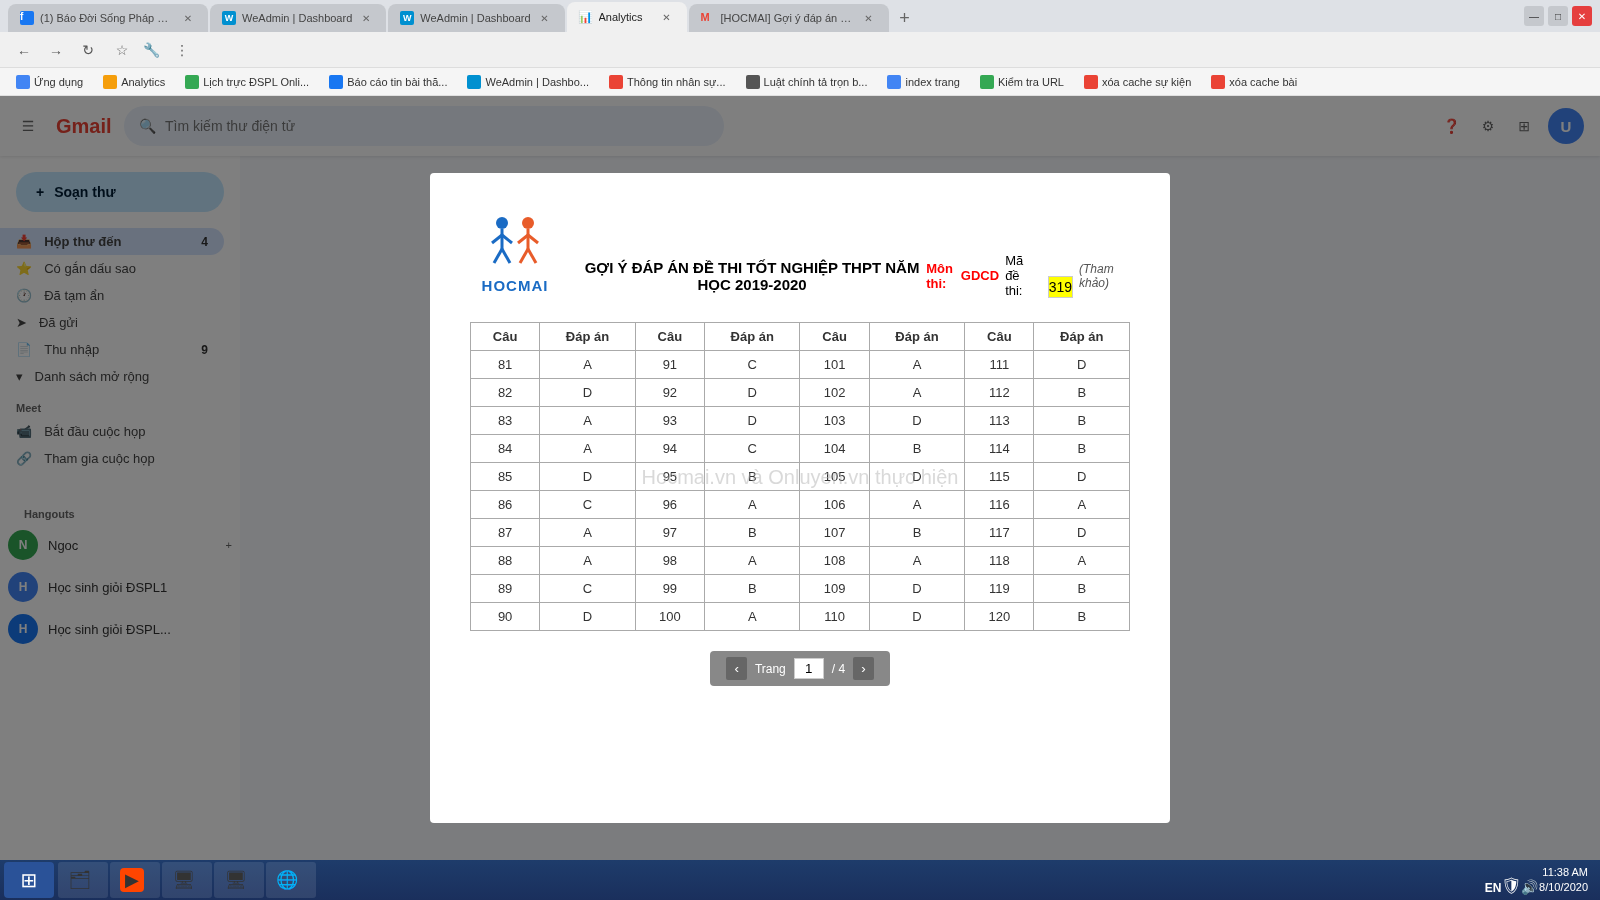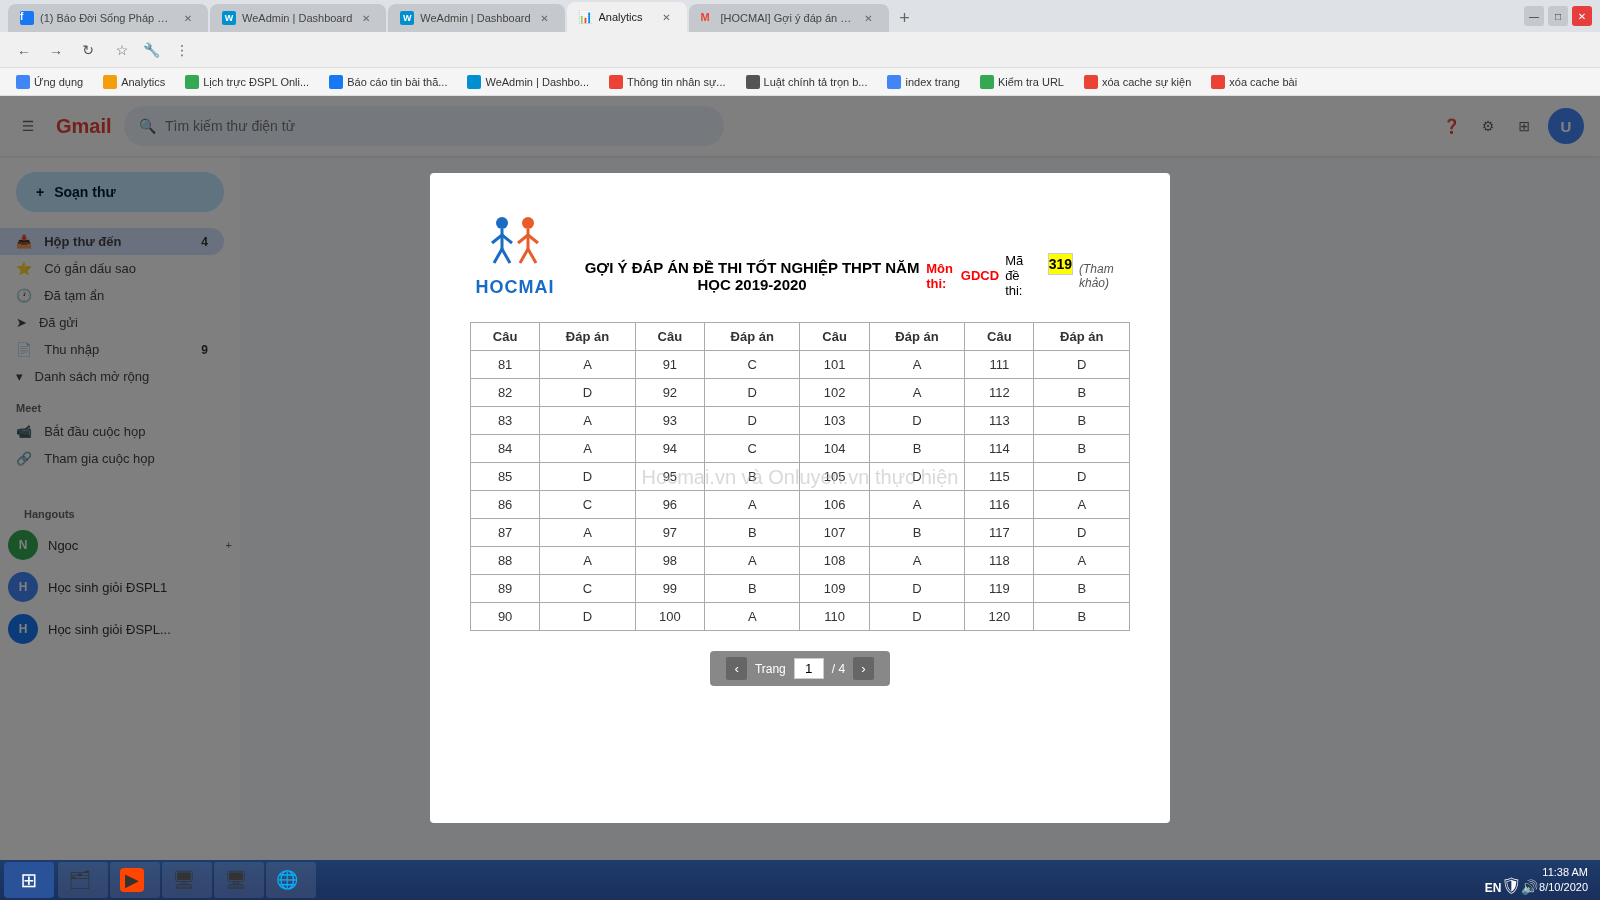--- a/index.html
+++ b/index.html
@@ -367,21 +367,21 @@
       align-items: center;
       gap: 4px;
     }
 
     .logo-icon {
       width: 70px;
       height: 60px;
     }
 
     .logo-text {
-      font-size: 18px;
+      font-size: 15px;
       font-weight: bold;
       color: #1a6bc4;
       letter-spacing: 1px;
     }
 
     .title-section {
       flex: 1;
       display: flex;
       flex-direction: row;
       align-items: center;
@@ -408,34 +408,34 @@
       font-weight: bold;
     }
 
     .doc-subject-value {
       color: red;
       font-weight: bold;
     }
 
     .doc-code-row {
       display: flex;
-      align-items: flex-start;
+      align-items: flex-end;
       gap: 8px;
       font-size: 13px;
     }
 
     .doc-code-label {
       color: #000;
     }
 
     .doc-code-value {
       background: yellow;
       border: 1px solid #ccc;
       padding: 2px 0;
-      font-weight: bold;
+      font-weight: normal;
       font-size: 14px;
       color: #000;
     }
 
     .doc-reference {
       font-size: 12px;
       color: #555;
       font-style: italic;
     }
 

